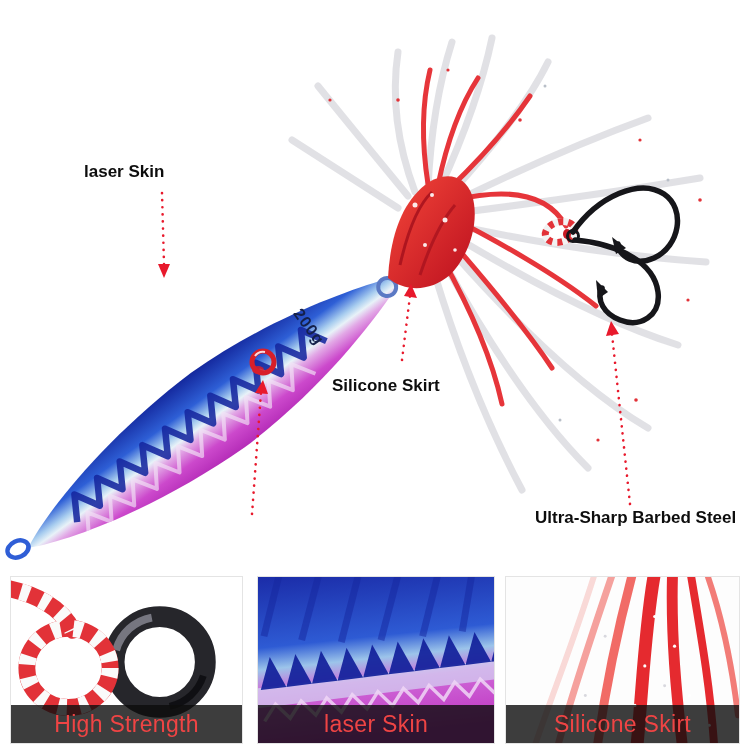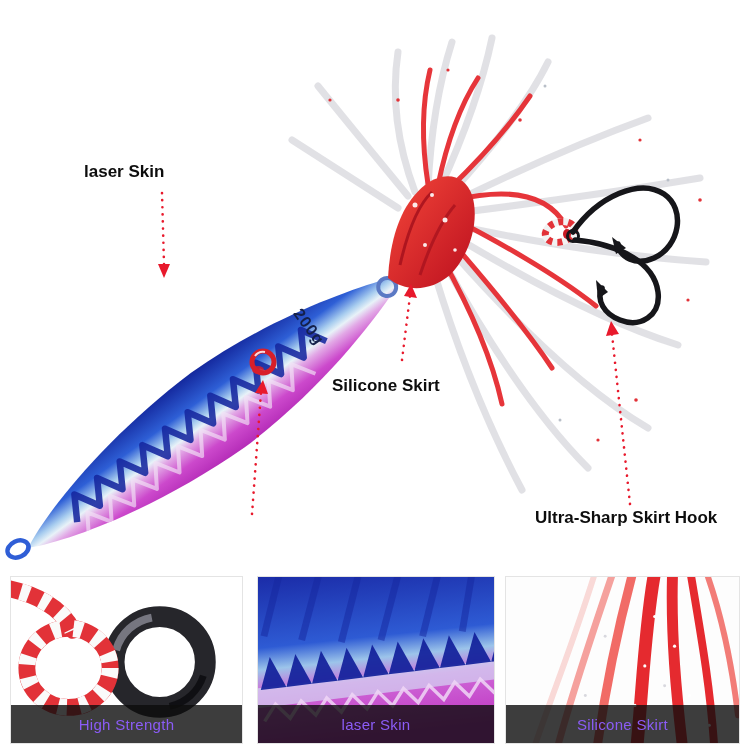--- a/index.html
+++ b/index.html
@@ -26,22 +26,22 @@
     position:absolute;top:576px;height:168px;
     border:1px solid #e4e4e4;background:#fff;overflow:hidden;
   }
   .panel svg{display:block;width:100%;height:100%}
   #panel-1{left:10px;width:233px}
   #panel-2{left:257px;width:238px}
   #panel-3{left:505px;width:235px}
   .caption{
     position:absolute;left:0;right:0;bottom:0;height:38px;
     background:var(--caption_bg,rgba(12,12,12,.8));
-    color:#8b5cf6;display:flex;align-items:center;justify-content:center;
-    font-size:15px;letter-spacing:.3px;
+    color:#ef4444;display:flex;align-items:center;justify-content:center;
+    font-size:23px;letter-spacing:.3px;
   }
   .wstrand{stroke:#dfdfe4;stroke-width:7;fill:none;stroke-linecap:round;opacity:.95}
   .rstrand{stroke:var(--skirt_red,#e52a2f);stroke-width:5;fill:none;stroke-linecap:round;opacity:.95}
   .hook{stroke:var(--hook_black,#16161a);stroke-width:5.5;fill:none;stroke-linecap:round}
 </style>
 </head>
 <body>
 
 <div class="stage">
 
@@ -165,21 +165,21 @@
     </g>
   </svg>
 
   <div class="label" style="left:84px;top:161px">laser Skin</div>
 
   <div class="label" style="left:332px;top:375px">Silicone Skirt</div>
 
   <div class="label" style="left:202px;top:518px">
   </div>
 
-  <div class="label" style="left:535px;top:507px">Ultra-Sharp Skirt Hook</div>
+  <div class="label" style="left:535px;top:507px">Ultra-Sharp Barbed Steel</div>
 
   <div class="panel" id="panel-1">
     <svg viewBox="0 0 233 168" preserveAspectRatio="none">
       <rect width="233" height="168" fill="#ffffff"></rect>
 
       <g>
         <circle cx="150" cy="86" r="46" fill="none" stroke="#26262b" stroke-width="21"></circle>
         <path d="M 106,74 A 46 46 0 0 1 142,41" fill="none" stroke="#85858f" stroke-width="8" opacity="0.85"></path>
         <path d="M 194,100 A 46 46 0 0 1 160,131" fill="none" stroke="#0d0d11" stroke-width="7" opacity="0.9"></path>
       </g>

